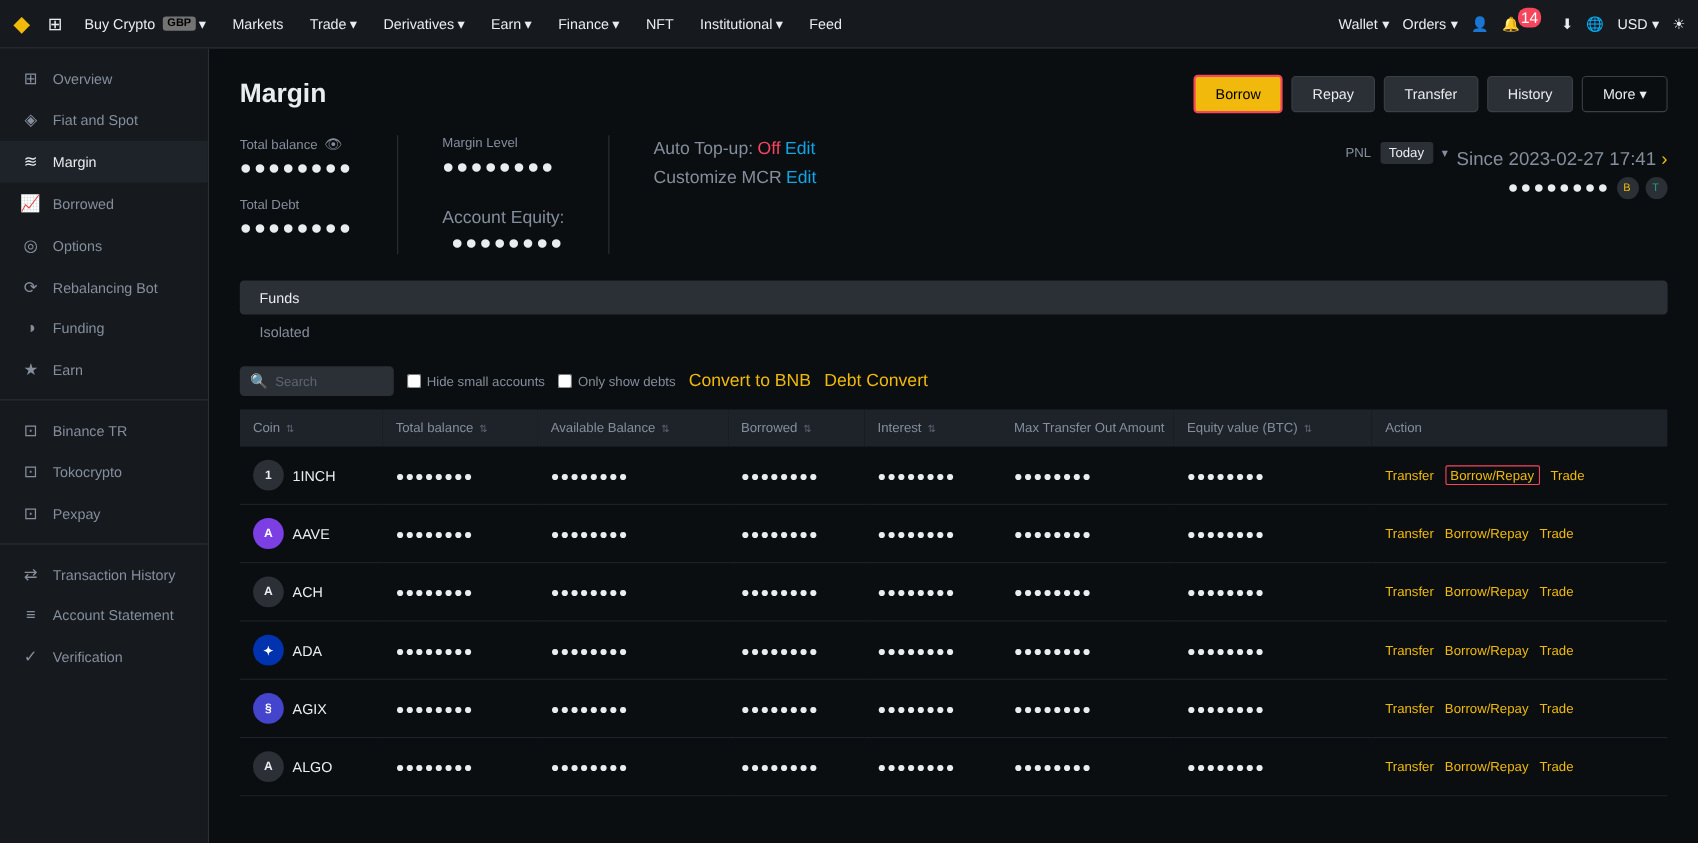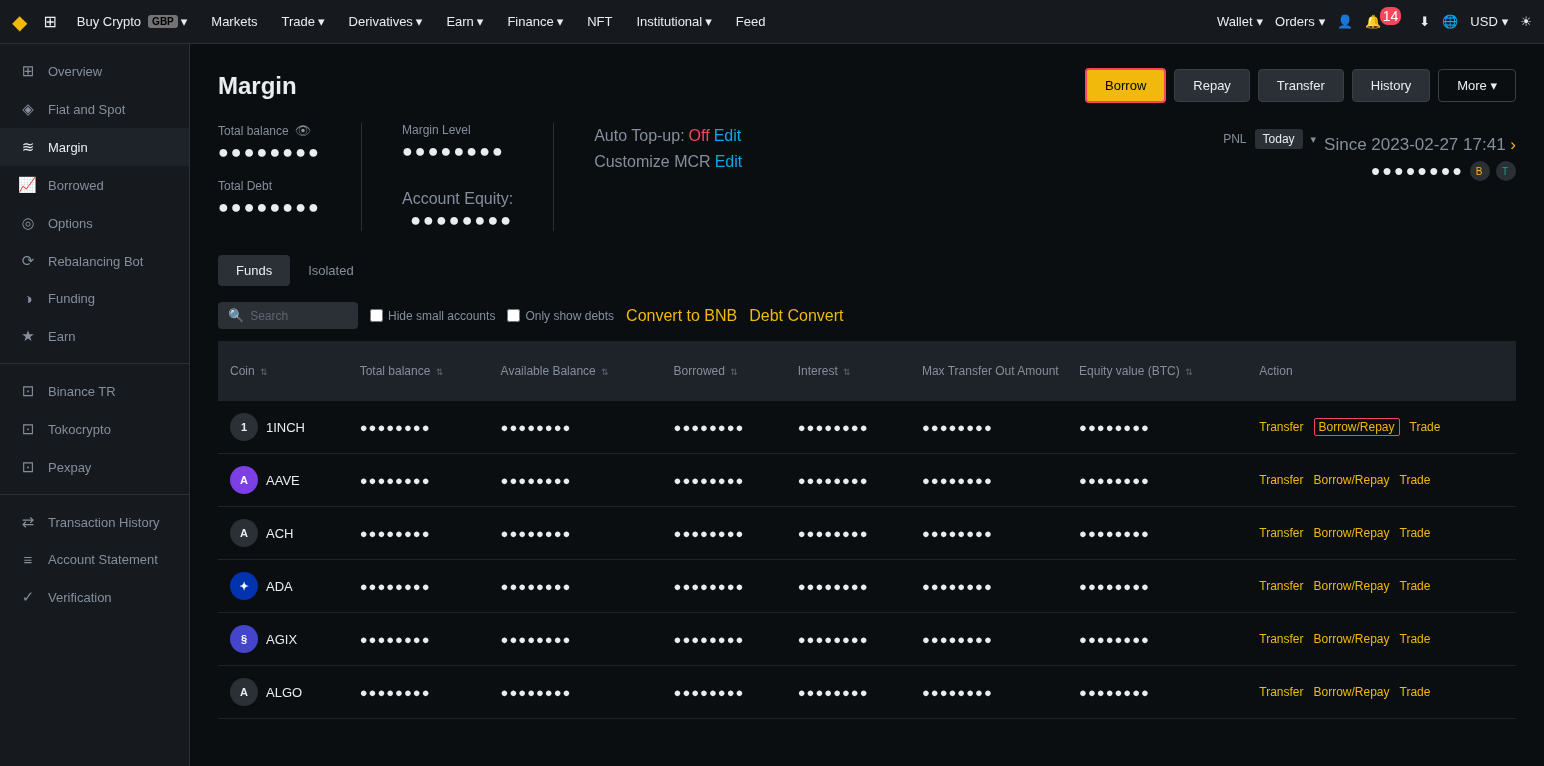--- a/index.html
+++ b/index.html
@@ -104,35 +104,35 @@
     .checkbox-label input[type=checkbox] { cursor: pointer; }
     .link-yellow { color: #f0b90b; cursor: pointer; font-size: 16px; }
 
     
     .data-table { width: 100%; border-collapse: collapse; }
     .data-table th {
       background: #1e2329;
       color: #848e9c;
       font-size: 12px;
       font-weight: 400;
-      padding: 23px 12px;
+      padding: 10px 12px;
       text-align: left;
       white-space: nowrap;
       margin-left: 20px;
     }
     .data-table th .sort-icon { font-size: 9px; color: #5e6673; margin-left: 2px; }
     .data-table td { padding: 12px 12px; border-bottom: 1px solid #1e2329; font-size: 13px; color: #eaecef; }
     .coin-cell { display: flex; align-items: center; gap: 8px; }
     .coin-icon { width: 28px; height: 28px; border-radius: 50%; background: #2b2f36; display: flex; align-items: center; justify-content: center; font-size: 11px; font-weight: 700; color: #f0b90b; overflow: hidden; }
     .coin-name { font-weight: 500; }
     .masked { color: #848e9c; letter-spacing: 1px; }
     .action-cell { display: flex; gap: 10px; align-items: center; }
     .action-link { color: #f0b90b; cursor: pointer; font-size: 12px; }
     .action-link.borrow-highlight { color: #f0b90b; border: 1px solid #f6465d; padding: 1px 4px; border-radius: 2px; }
-    .fund-tabs { display: flex; gap: 0; margin-bottom: 16px; }
+    .fund-tabs { display: flex; gap: 0; margin-bottom: 16px; flex-direction: column; }
     .fund-tab { padding: 8px 18px; font-size: 13px; cursor: pointer; border-radius: 4px; }
     .fund-tab.active { background: #2b2f36; color: #eaecef; font-weight: 500; }
     .fund-tab.inactive { color: #848e9c; }
   </style>
 </head>
 <body>
 
 <nav class="top-nav">
   <div class="top-nav-left">
     <div class="logo">

